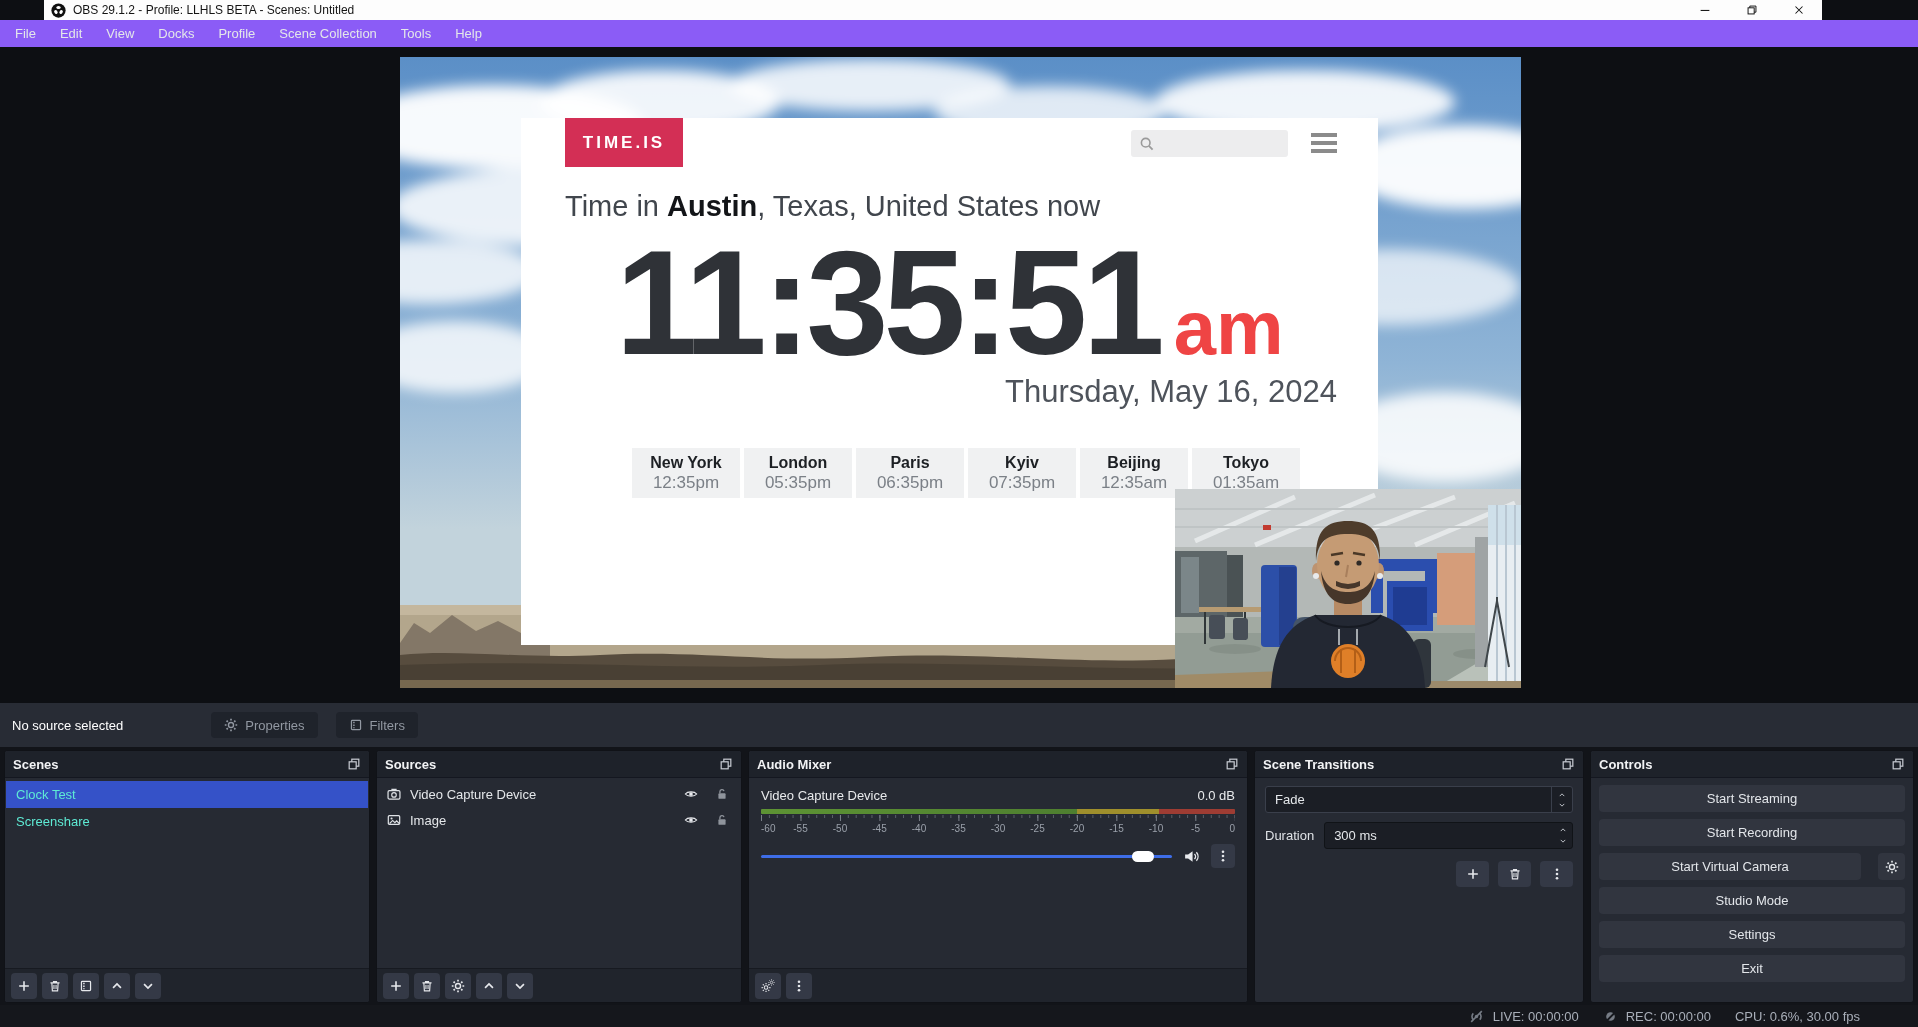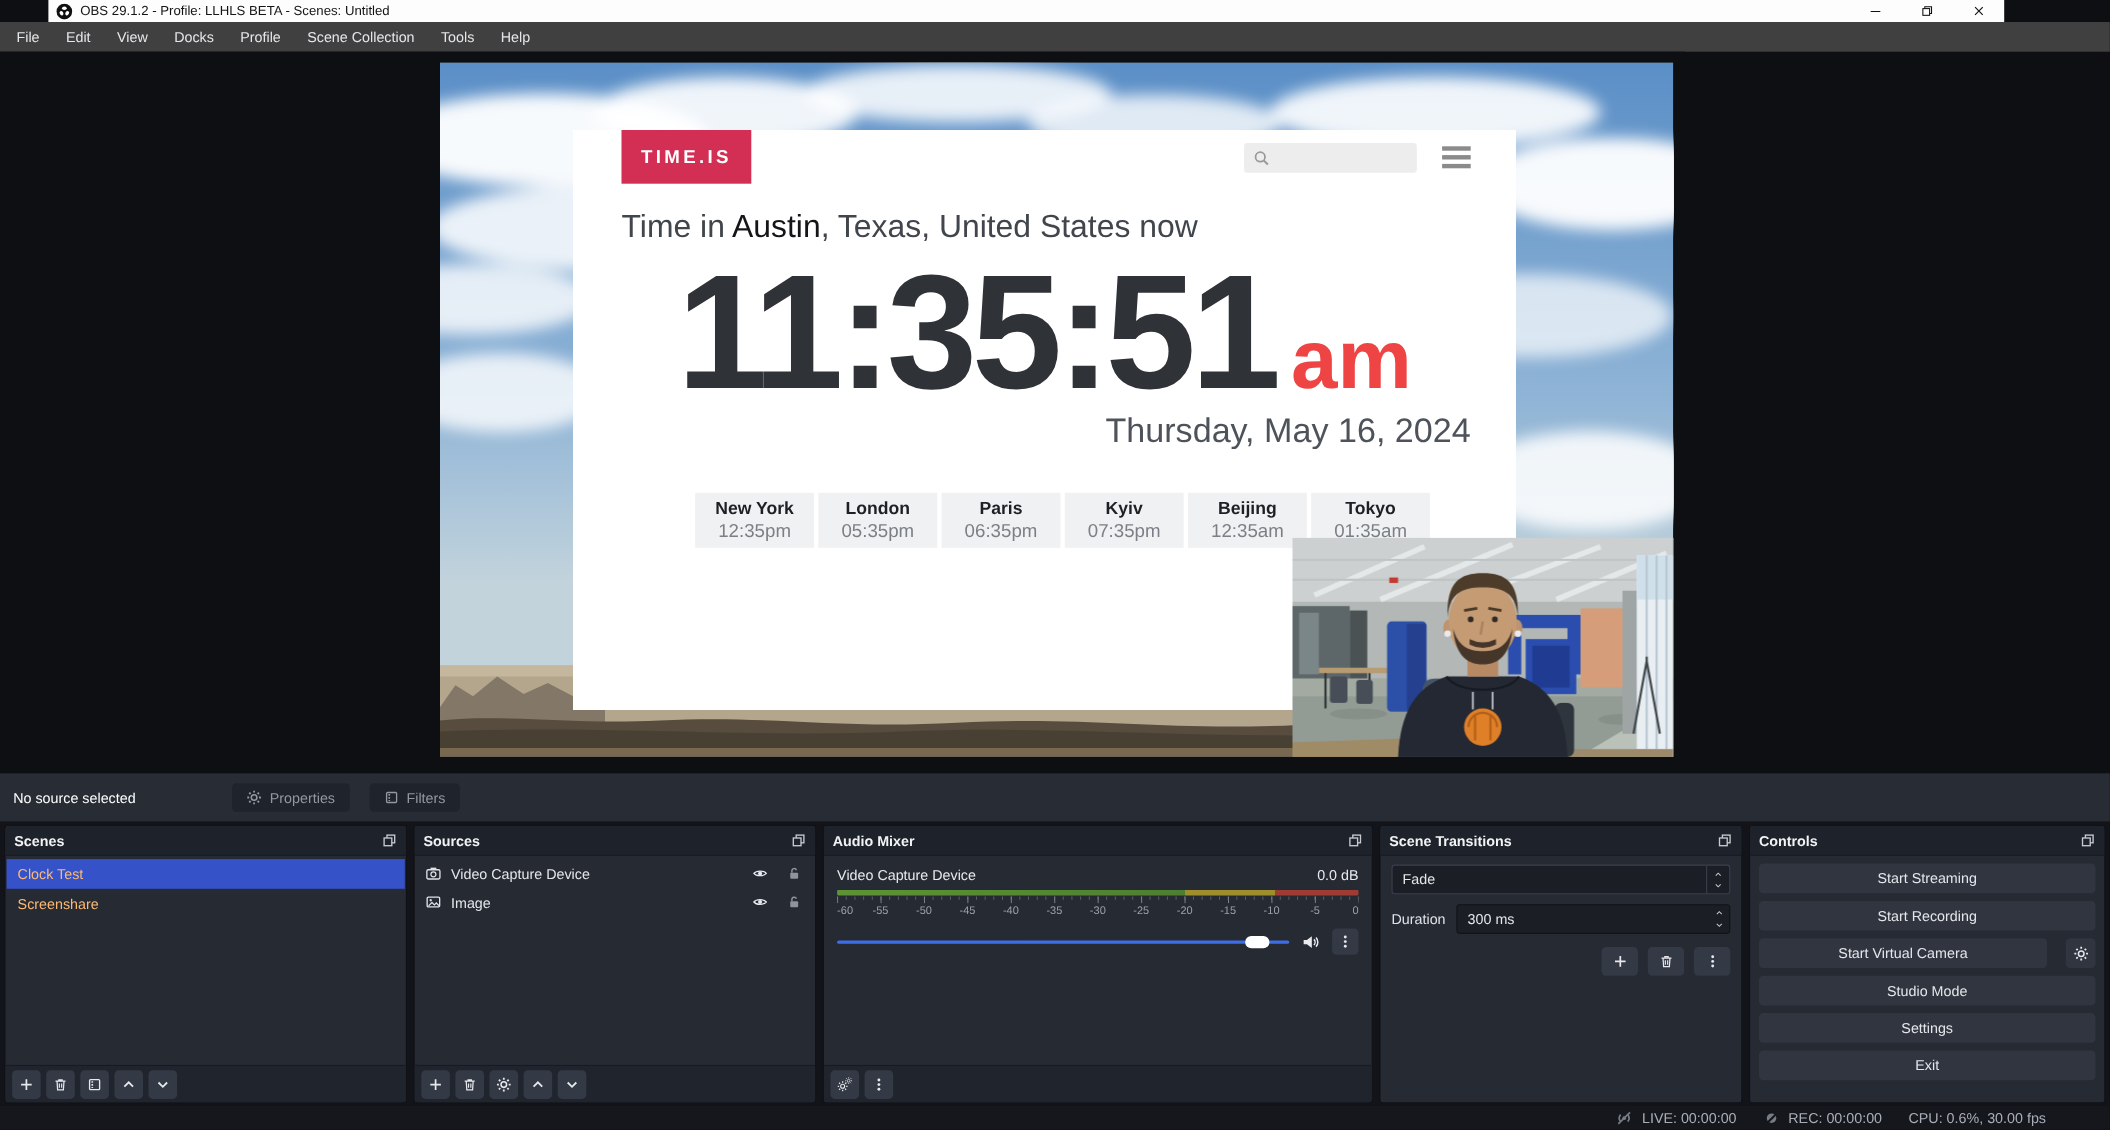--- a/index.html
+++ b/index.html
@@ -6,36 +6,36 @@
   html,body { width:1918px; height:1027px; background:#0d0f13; font-family:"Liberation Sans",sans-serif; overflow:hidden; }
   button { font-family:"Liberation Sans",sans-serif; cursor:default; }
 
   
   .titlebar { position:absolute; left:0; top:0; width:1778px; height:20px; background:#fdfdfd; display:flex; align-items:center; padding-left:7px; color:#141414; font-size:12px;margin-left:44px; }
   .titlebar .logo { display:flex; margin-right:7px; }
   .win-controls { margin-left:auto; display:flex; height:100%; }
   .win-btn { width:47px; height:100%; background:transparent; border:none; display:flex; align-items:center; justify-content:center; }
 
   
-  .menubar { position:absolute; left:0; top:20px; width:1918px; height:27px; background:#404040; display:flex; align-items:stretch; padding-left:3px; }
+  .menubar { position:absolute; left:0; top:20px; width:1918px; height:27px; background:#8b5cf6; display:flex; align-items:stretch; padding-left:3px; }
   .menu-item { padding:0 12px; display:flex; align-items:center; color:#e4e7ea; font-size:13px; }
 
   
   .preview { position:absolute; left:0; top:47px; width:1532px; height:656px; background:#0d0f13; }
   .canvas { position:absolute; left:400px; top:10px; width:1121px; height:631px; overflow:hidden; background:#7fa8cd; }
   .canvas-bg { position:absolute; left:0; top:0; }
 
   
   .timeis { position:absolute; left:121px; top:61px; width:857px; height:527px; background:#ffffff; color:#41464d; }
   .ti-logo { position:absolute; left:44px; top:0; width:118px; height:49px; background:#d32f55; color:#fff; display:flex; align-items:center; justify-content:center; font-size:17px; font-weight:bold; letter-spacing:3px; }
   .ti-search { position:absolute; left:610px; top:12px; width:157px; height:27px; background:#ededee; border-radius:3px; display:flex; align-items:center; padding-left:8px; }
   .ti-burger { position:absolute; left:790px; top:15px; width:26px; height:20px; display:flex; flex-direction:column; justify-content:space-between; }
   .ti-burger i { display:block; height:4px; background:#8b8b8b; }
   .ti-heading { position:absolute; left:44px; top:72px; font-size:29px; color:#41464d; white-space:nowrap; }
-  .ti-heading .city { font-weight:normal; color:#131518; }
+  .ti-heading .city { font-weight:bold; color:#131518; }
   .ti-clockrow { position:absolute; left:0; right:0; top:100px; display:flex; justify-content:center; align-items:baseline; }
   .ti-clock { font-size:148px; font-weight:bold; letter-spacing:-5px; color:#2f3237; }
   .ti-ampm { font-size:76px; font-weight:bold; color:#ef4444; margin-left:14px; }
   .ti-date { position:absolute; right:41px; top:256px; font-size:31px; color:#4e535b; }
   .ti-sun { position:absolute; left:0; right:0; top:300px; text-align:center; font-size:16px; color:#5b6067; }
   .ti-link { border-bottom:1px dashed #a8adb3; }
   .ti-cities { position:absolute; left:111px; top:330px; display:flex; gap:4px; }
   .city-card { width:108px; height:50px; background:#f0f1f2; display:flex; flex-direction:column; align-items:center; justify-content:center; gap:1px; }
   .city-name { font-size:16px; font-weight:bold; color:#1d2024; }
   .city-time { font-size:17px; color:#7b8087; }
@@ -54,21 +54,21 @@
   .popout { margin-left:auto; color:#c6cad1; display:flex; }
   .panel-body { flex:1; position:relative; overflow:hidden; }
   .panel-toolbar { height:34px; min-height:34px; display:flex; align-items:center; gap:5px; padding:0 6px; background:#20242c; border-top:1px solid #171a21; border-radius:0 0 3px 3px; }
   .tool-btn { width:26px; height:26px; background:#343946; border:none; border-radius:4px; color:#e6e8ec; display:flex; align-items:center; justify-content:center; }
 
   .ic { width:14px; height:14px; display:block; }
   .ic-xs { width:8px; height:8px; display:block; }
 
   
   .list { padding-top:3px; }
-  .scene-item { height:27px; display:flex; align-items:center; padding-left:10px; font-size:13px; color:#fdba74; margin:0 1px; }
+  .scene-item { height:27px; display:flex; align-items:center; padding-left:10px; font-size:13px; color:#5eead4; margin:0 1px; }
   .scene-item.selected { background:#3552c8; }
   .src-row { height:26px; display:flex; align-items:center; padding:0 12px 0 10px; gap:9px; font-size:13px; color:#e4e7ea; }
   .src-label { flex:1; }
   .row-ic { background:transparent; border:none; color:#e8eaee; display:flex; padding:0; }
   .row-ic.lock { color:#8f949c; margin-left:8px; }
   .src-ic { color:#dfe2e6; display:flex; }
 
   
   .mix-body { padding:10px 12px 0 12px; }
   .mix-row1 { display:flex; font-size:13px; color:#e8eaec; }

